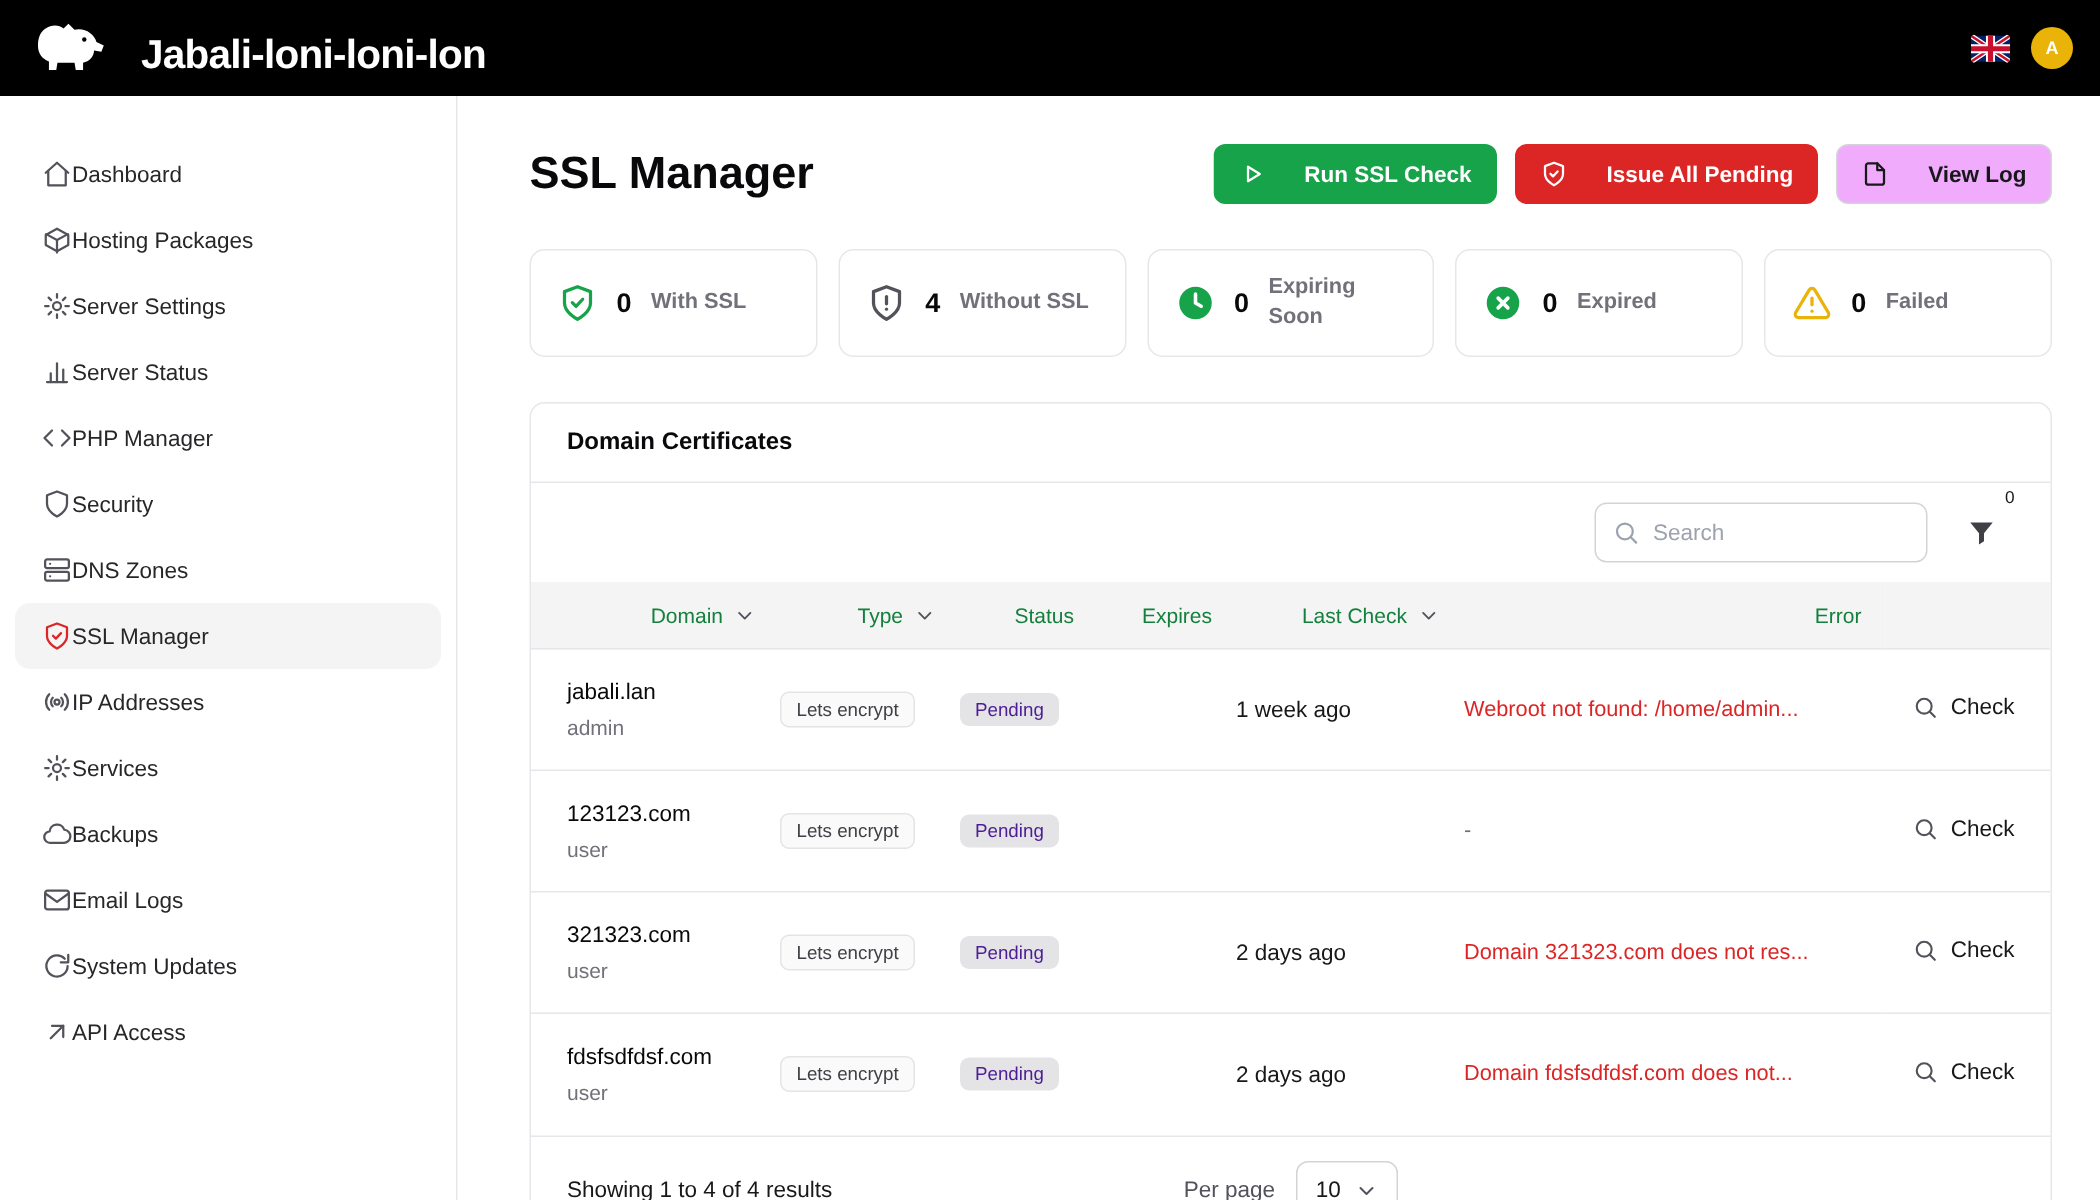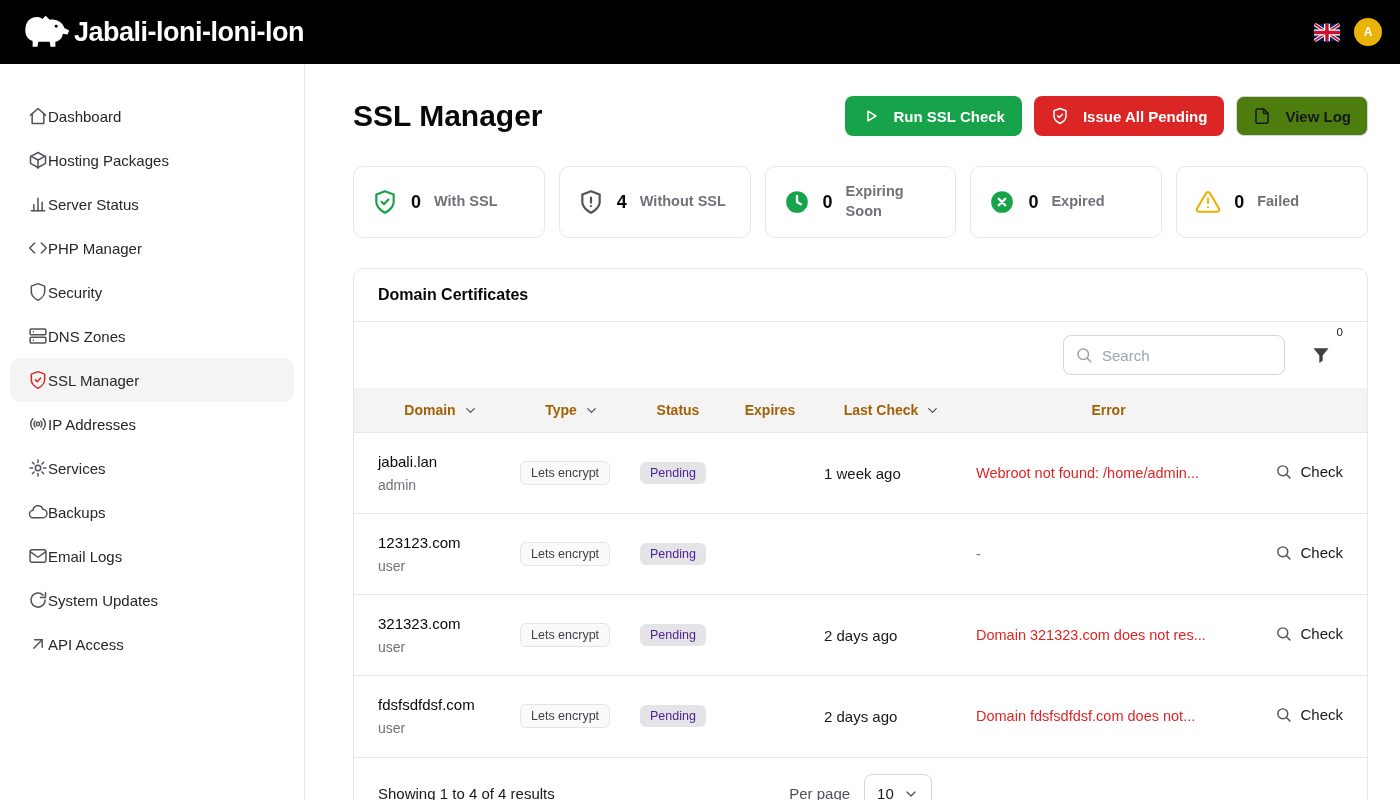--- a/index.html
+++ b/index.html
@@ -1,46 +1,46 @@
 <!DOCTYPE html>
 <html><head>
 <meta charset="utf-8">
 <style>
   *{box-sizing:border-box;margin:0;padding:0}
   html,body{width:1400px;height:800px;overflow:hidden;background:#fff;color:#18181b;
     font-family:"Liberation Sans",sans-serif}
   
   .topbar{height:64px;background:#000;display:flex;align-items:center;justify-content:space-between;padding:0 18px}
-  .brand{display:flex;align-items:center;gap:4px}
+  .brand{display:flex;align-items:flex-end;gap:24px}
   .logo{width:52px;height:40px}
   .brand-title{color:#fff;font-size:27px;font-weight:700;letter-spacing:-.5px}
   .topbar-right{display:flex;align-items:center;gap:14px}
   .flag-btn{background:none;border:none;cursor:pointer;line-height:0;padding:0}
   .flag-btn svg{width:26px;height:19px;border-radius:3px}
   .avatar{width:28px;height:28px;border-radius:50%;background:#eab308;color:#fff;font-weight:700;
     font-size:12px;border:none;cursor:pointer;font-family:inherit}
   
   .layout{display:flex;height:736px}
   .sidebar{width:305px;flex-shrink:0;border-right:1px solid #e5e7eb;padding-top:30px;overflow:hidden;background:#fff}
   .side-item{display:flex;align-items:center;gap:0;height:44px;margin:0 10px;padding:0 18px;
     border-radius:10px;font-size:15px;color:#27272a;cursor:pointer}
   .side-item .ic{width:20px;height:20px;color:#52525b;stroke-width:1.8;flex-shrink:0}
   .side-item.active{background:#f4f4f5;font-weight:500}
   .side-item.active .ic{color:#dc2626}
   .main{flex:1;padding:32px 32px 0 48px;overflow:hidden}
   
   .page-header{display:flex;align-items:center;justify-content:space-between}
   h1{font-size:30px;font-weight:800;color:#09090b}
   .actions{display:flex;gap:12px}
-  .btn{display:inline-flex;align-items:center;gap:14px;height:40px;padding:0 16px;border-radius:8px;
+  .btn{display:inline-flex;align-items:center;gap:26px;height:40px;padding:0 16px;border-radius:8px;
     font-size:15px;font-weight:600;font-family:inherit;border:1px solid transparent;cursor:pointer}
   .btn .ic{width:18px;height:18px}
   .btn-green{background:#16a34a;color:#fff}
   .btn-red{background:#dc2626;color:#ffffff}
-  .btn-outline{background:#4d7c0f;color:#18181b;border-color:#d4d4d8}
+  .btn-outline{background:#f0abfc;color:#18181b;border-color:#d4d4d8}
   
   .stats{display:flex;gap:14px;margin-top:30px}
   .stat-card{flex:1;display:flex;align-items:center;gap:13px;height:72px;padding:0 18px;
     border:1px solid #e5e7eb;border-radius:10px;background:#fff}
   .stat-icon{line-height:0;flex-shrink:0}
   .stat-icon .ic{width:26px;height:26px}
   .stat-value{font-size:18px;font-weight:700;color:#09090b}
   .stat-label{font-size:14.5px;font-weight:600;color:#71717a;line-height:1.35}
   
   .card{margin-top:30px;border:1px solid #e5e7eb;border-radius:10px;background:#fff;overflow:hidden}
@@ -50,21 +50,21 @@
   .search-box{position:relative;width:222px}
   .search-box .ic{position:absolute;left:12px;top:11px;width:18px;height:18px;color:#9ca3af}
   .search-box input{width:100%;height:40px;border:1px solid #d4d4d8;border-radius:8px;
     padding:0 12px 0 38px;font-size:15px;font-family:inherit;color:#18181b;outline:none;background:#fff}
   .search-box input::placeholder{color:#9ca3af}
   .filter-btn{position:relative;background:none;border:none;cursor:pointer;padding:4px;line-height:0;margin-right:8px}
   .filter-btn .ic{width:20px;height:20px;color:#3f3f46}
   .filter-badge{position:absolute;top:-9px;right:-8px;font-size:11.5px;color:#18181b;font-family:inherit}
   
   table{width:100%;border-collapse:collapse;table-layout:fixed}
-  thead th{background:#f4f4f5;text-align:center;font-size:14px;font-weight:700;color:#a16207;
+  thead th{background:#f4f4f5;text-align:right;font-size:14px;font-weight:400;color:#15803d;
     padding:14px 16px 14px 0}
   thead th:first-child{padding-left:24px}
   .th-wrap{display:inline-flex;align-items:center;gap:7px}
   .sort{width:15px;height:15px;color:#52525b}
   tbody td{border-top:1px solid #e5e7eb;padding:0 16px 0 0;font-size:15px;height:81px;vertical-align:middle}
   tbody td:first-child{padding-left:24px}
   .dname{font-size:15px;color:#09090b;margin-bottom:7px}
   .duser{font-size:14px;color:#71717a}
   .badge{display:inline-block;border-radius:6px;font-size:12.5px;padding:4px 10px;white-space:nowrap}
   .badge-type{background:#fafafa;border:1px solid #e4e4e7;color:#3f3f46}
@@ -123,20 +123,27 @@
         </svg>
         <span>Dashboard</span>
       </div>
       <div class="side-item">
         <svg class="ic " viewBox="0 0 24 24" fill="none" stroke="currentColor" stroke-width="2" stroke-linecap="round" stroke-linejoin="round">
           <path d="M21 16V8l-9-5-9 5v8l9 5z"></path>
           <path d="M3.3 7.3 12 12l8.7-4.7"></path>
           <path d="M12 22V12"></path>
         </svg>
         <span>Hosting Packages</span>
+      </div>
+      <div class="side-item">
+        <svg class="ic " viewBox="0 0 24 24" fill="none" stroke="currentColor" stroke-width="2" stroke-linecap="round" stroke-linejoin="round">
+          <circle cx="12" cy="12" r="3.2"></circle>
+          <path d="M12 2.5v2.8M12 18.7v2.8M2.5 12h2.8M18.7 12h2.8M5.3 5.3l2 2M16.7 16.7l2 2M18.7 5.3l-2 2M7.3 16.7l-2 2"></path>
+        </svg>
+        <span>Server Settings</span>
       </div>
       <div class="side-item">
         <svg class="ic " viewBox="0 0 24 24" fill="none" stroke="currentColor" stroke-width="2" stroke-linecap="round" stroke-linejoin="round">
           <path d="M4 20h16"></path>
           <path d="M7 20v-7M12 20V5M17 20v-10"></path>
         </svg>
         <span>Server Status</span>
       </div>
       <div class="side-item">
         <svg class="ic " viewBox="0 0 24 24" fill="none" stroke="currentColor" stroke-width="2" stroke-linecap="round" stroke-linejoin="round">

